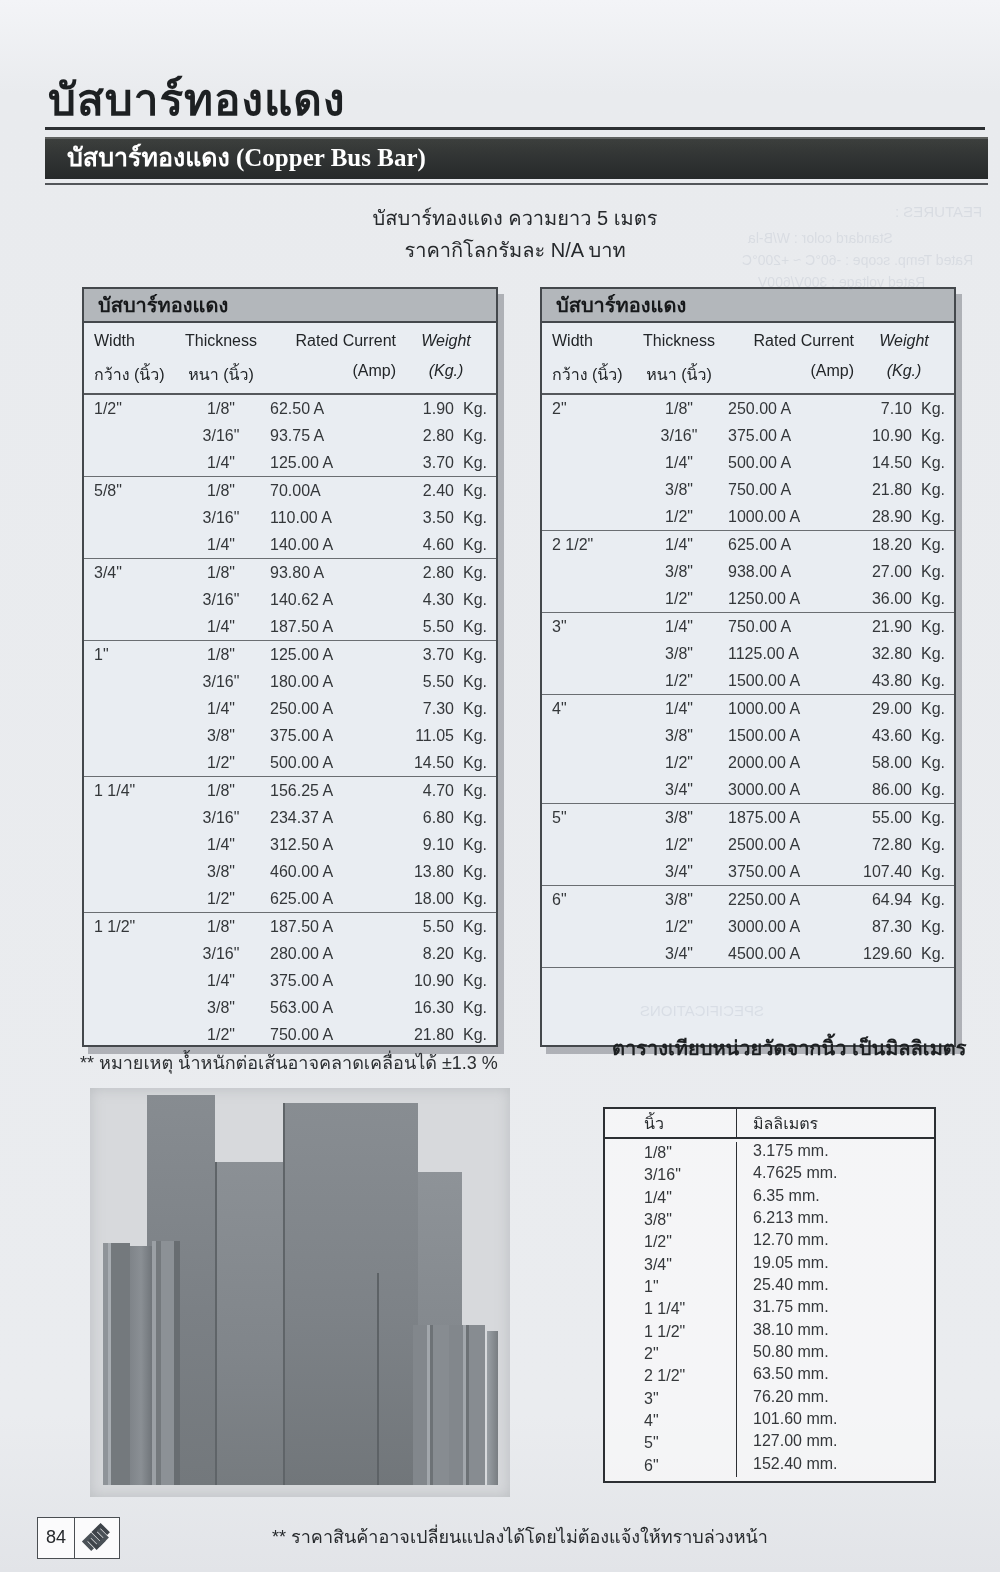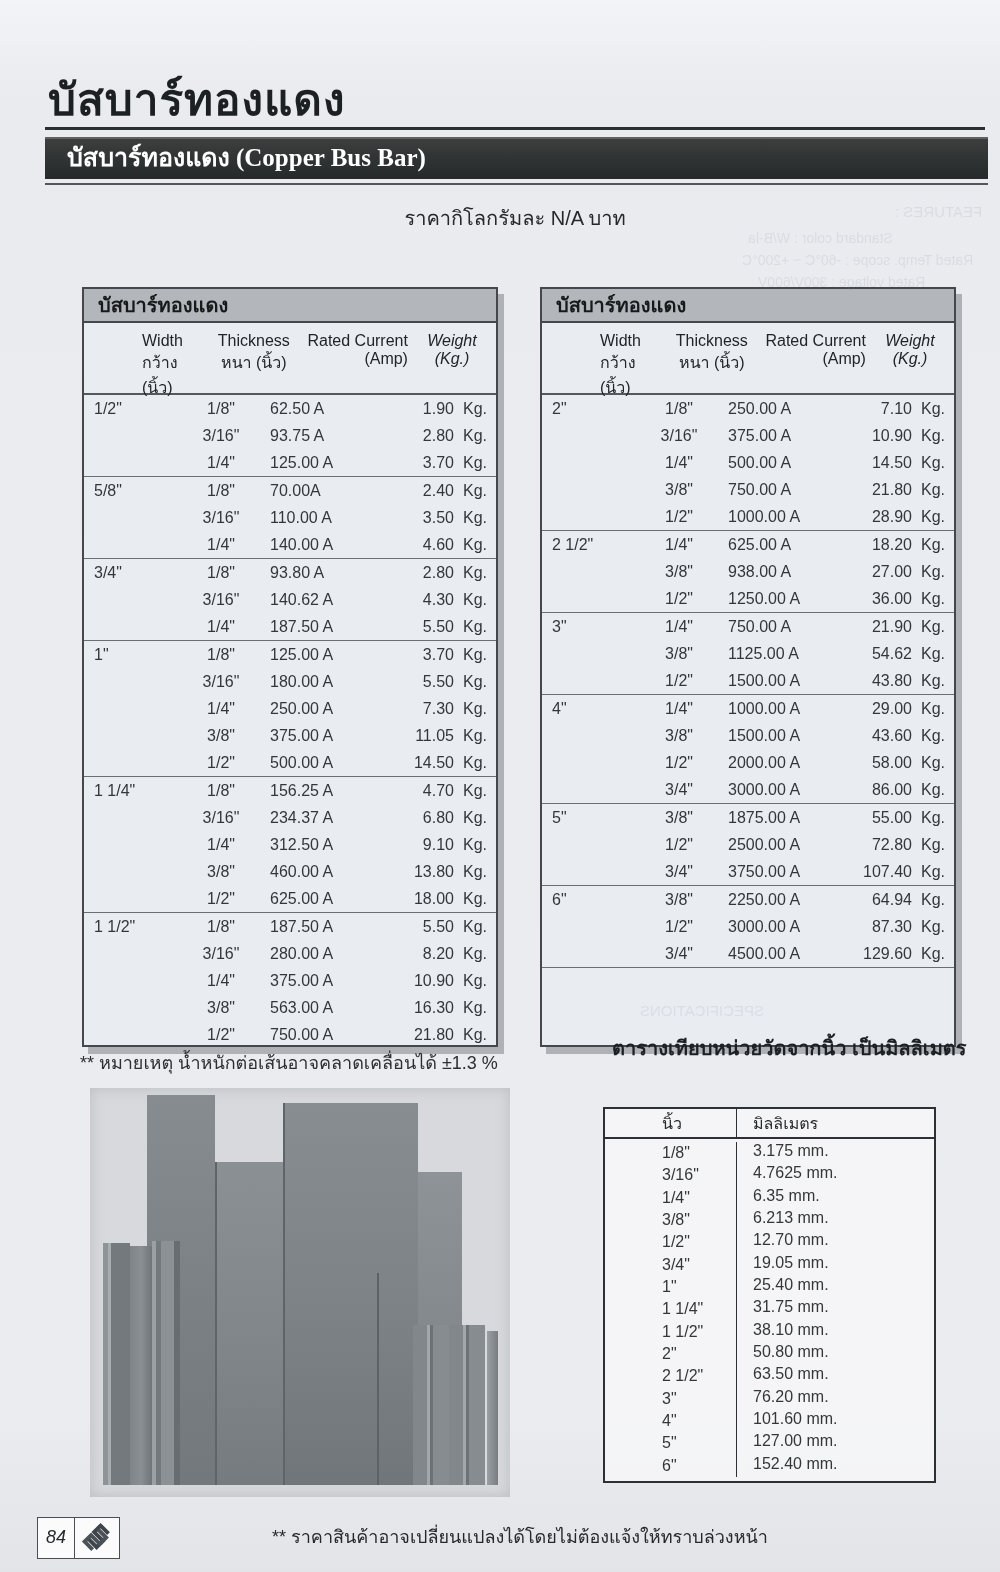--- a/index.html
+++ b/index.html
@@ -46,21 +46,21 @@
     border:2px solid var(--border-dark);
     background:var(--table-body-bg);
     box-shadow:6px 7px 0 rgba(125,130,136,.55);
   }
   .spec .titlebar{
     height:34px; background:var(--table-title-bg); border-bottom:2px solid var(--border-dark);
     font-size:20px; font-weight:bold; color:#17191b; line-height:32px; padding-left:14px;
   }
   .spec .colheads{ height:72px; border-bottom:2px solid #55585c; padding:9px 0 6px 0;
     display:flex; flex-direction:column; justify-content:space-between; font-size:16px; color:#222528;}
-  .headrow{ display:flex;padding-left:48px; }
+  .headrow{ display:flex; }
   .c-width{ width:88px; padding-left:10px; }
   .c-thick{ width:98px; text-align:center; }
   .c-curr{ width:126px; text-align:right; }
   .c-weight{ width:100px; text-align:center;font-style:italic; }
   .spec .body{ }
   .group{ }
   .group + .group{ border-top:1px solid #6a6e72; }
   .group.closed{ border-bottom:1px solid #6a6e72; }
   .srow{ display:flex; height:27px; line-height:27px; font-size:16px; color:#34373a; }
   .srow .w{ width:88px; padding-left:10px; }
@@ -74,46 +74,47 @@
   
   .photo{ left:90px; top:1088px; width:420px; height:409px; background:var(--photo-bg);
     box-shadow:inset 0 0 14px rgba(160,163,168,.5); overflow:hidden;}
   .bar{ position:absolute; }
 
   
   .conv-title{ left:612px; top:1032px; font-size:20px; font-weight:bold; color:#1d2022; }
   .conv{ left:603px; top:1107px; width:333px; height:376px; border:2px solid #2c2f33;
     background:rgba(250,250,251,.65); display:flex; flex-direction:column; }
   .conv .hrow{ height:30px; border-bottom:2px solid #2c2f33; display:flex; font-size:16px; color:#26292c; align-items:center;}
-  .conv .col1{ width:132px; padding-left:57px; border-right:1.5px solid #2c2f33; align-self:stretch; display:flex; align-items:center;}
+  .conv .col1{ width:132px; padding-left:39px; border-right:1.5px solid #2c2f33; align-self:stretch; display:flex; align-items:center;}
   .conv .col2{ padding-left:16px; }
   .conv .cbody{ flex:1; display:flex; flex-direction:column; padding:3px 0 4px 0;}
   .crow{ flex:1; display:flex; font-size:16px; color:#34373a; }
   .crow .col1{ border-right:1.5px solid #2c2f33; }
 
   
   .footer-note{ left:0; top:1522px; width:1040px; text-align:center; font-size:18px; color:#26292c; }
-  .badge{ left:37px; top:1517px; height:42px; display:flex; border:1.5px solid #4a4e52; background:#fbfbfc;font-style:italic; }
+  .badge{ left:37px; top:1517px; height:42px; display:flex; border:1.5px solid #4a4e52; background:#fbfbfc; }
   .badge .num{ width:37px; text-align:center; line-height:39px; font-size:18px; color:#26292c; border-right:1.5px solid #4a4e52;}
   .badge .logo{ width:44px; display:flex; align-items:center; justify-content:center; }
 
   
   .ghost{ position:absolute; transform:scaleX(-1); opacity:.15; color:#7e8aa0; white-space:nowrap; }
 </style>
 </head>
 <body>
 
 <div class="abs page-title">บัสบาร์ทองแดง</div>
 <div class="abs title-rule"></div>
 <div class="abs banner">
   <span>บัสบาร์ทองแดง (Copper Bus Bar)</span>
 </div>
 <div class="abs banner-hairline"></div>
 
 <div class="abs subtitle">
+  <div>บัสบาร์ทองแดง ความยาว 5 เมตร</div>
   <div>ราคากิโลกรัมละ  N/A  บาท</div>
 </div>
 
 <div class="abs spec" style="left:82px; top:287px;">
   <div class="titlebar">บัสบาร์ทองแดง</div>
   <div class="colheads">
     <div class="headrow">
       <span class="c-width">Width</span>
       <span class="c-thick">Thickness</span>
       <span class="c-curr">Rated Current</span>
@@ -392,21 +393,21 @@
           <span class="w">3"</span>
           <span class="t">1/4"</span>
           <span class="a">750.00 A</span>
           <span class="kgv">21.90</span>
           <span class="kgu">Kg.</span>
         </div>
         <div class="srow">
           <span class="w"></span>
           <span class="t">3/8"</span>
           <span class="a">1125.00 A</span>
-          <span class="kgv">54.62</span>
+          <span class="kgv">32.80</span>
           <span class="kgu">Kg.</span>
         </div>
         <div class="srow">
           <span class="w"></span>
           <span class="t">1/2"</span>
           <span class="a">1500.00 A</span>
           <span class="kgv">43.80</span>
           <span class="kgu">Kg.</span>
         </div>
       </div>

